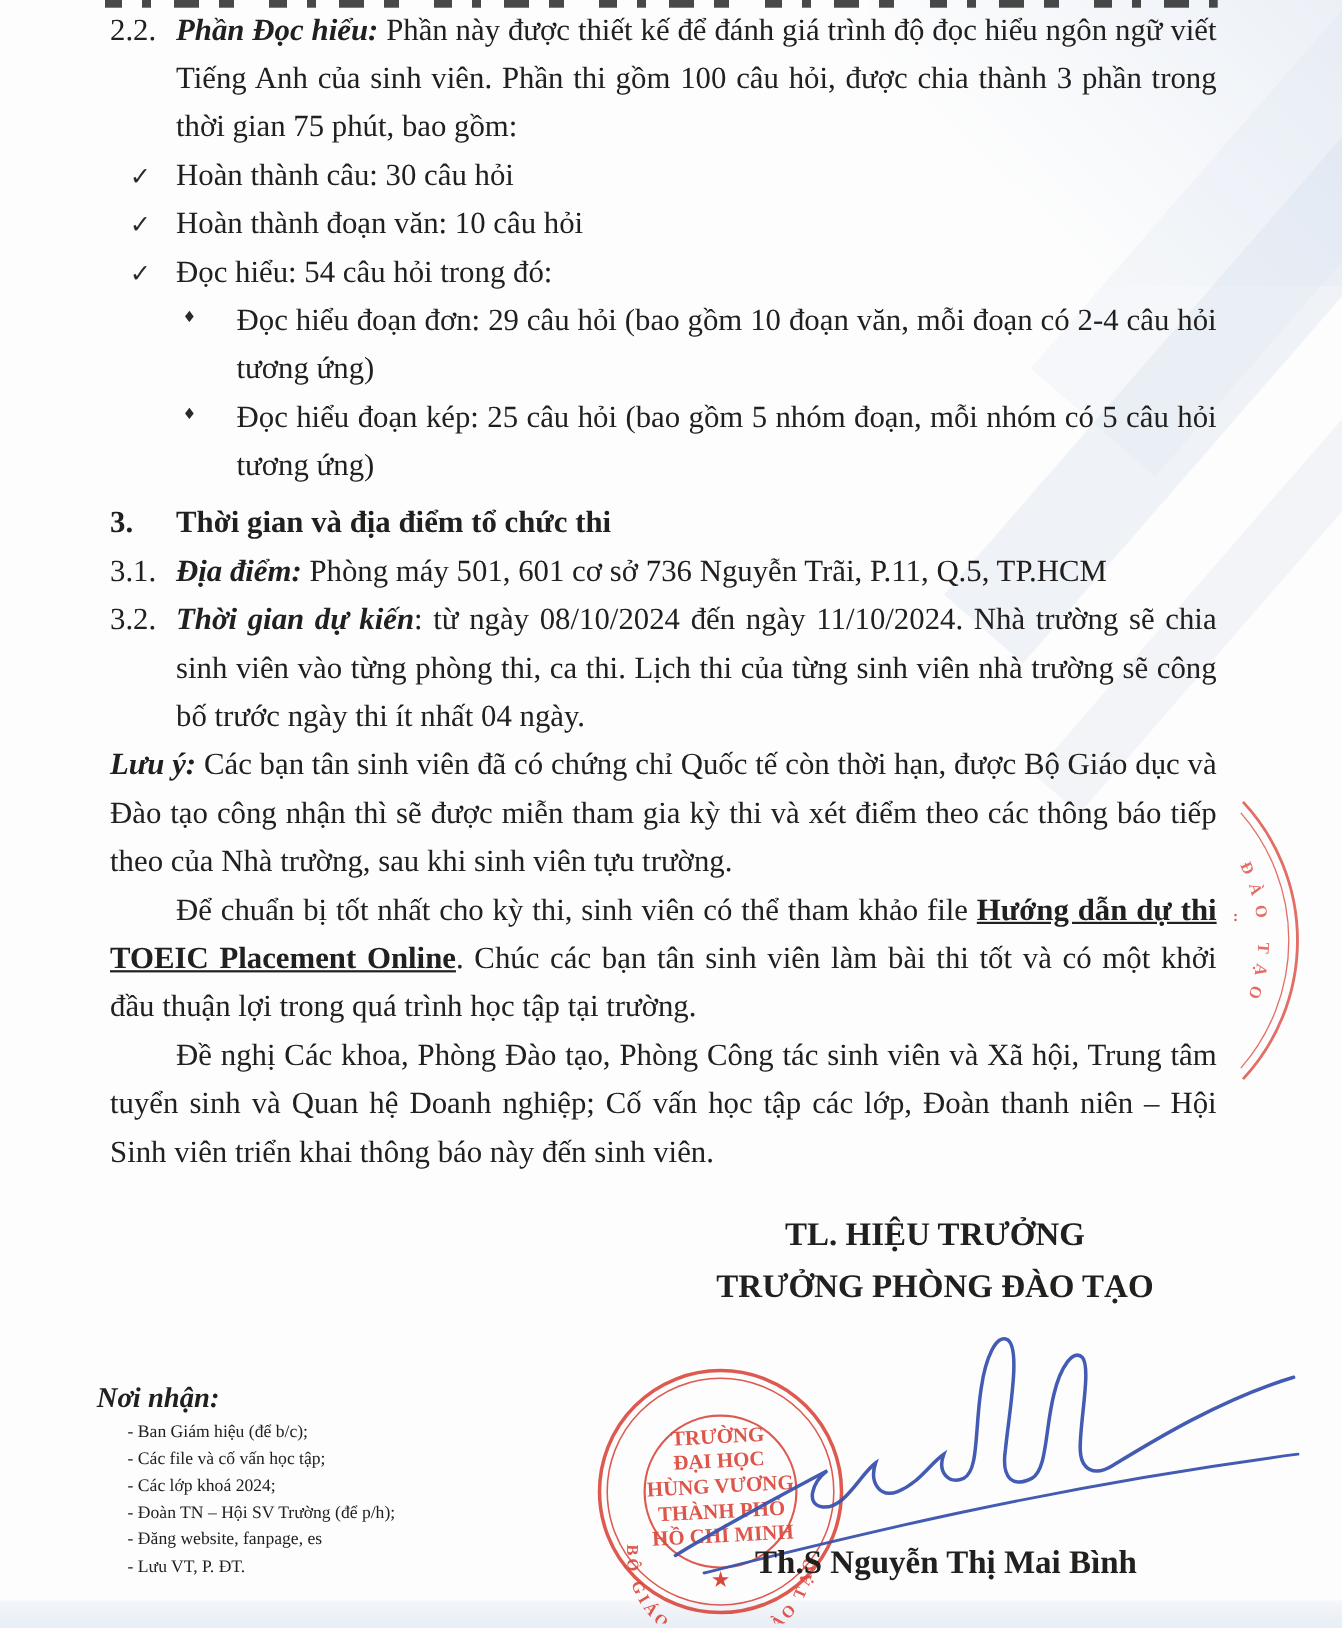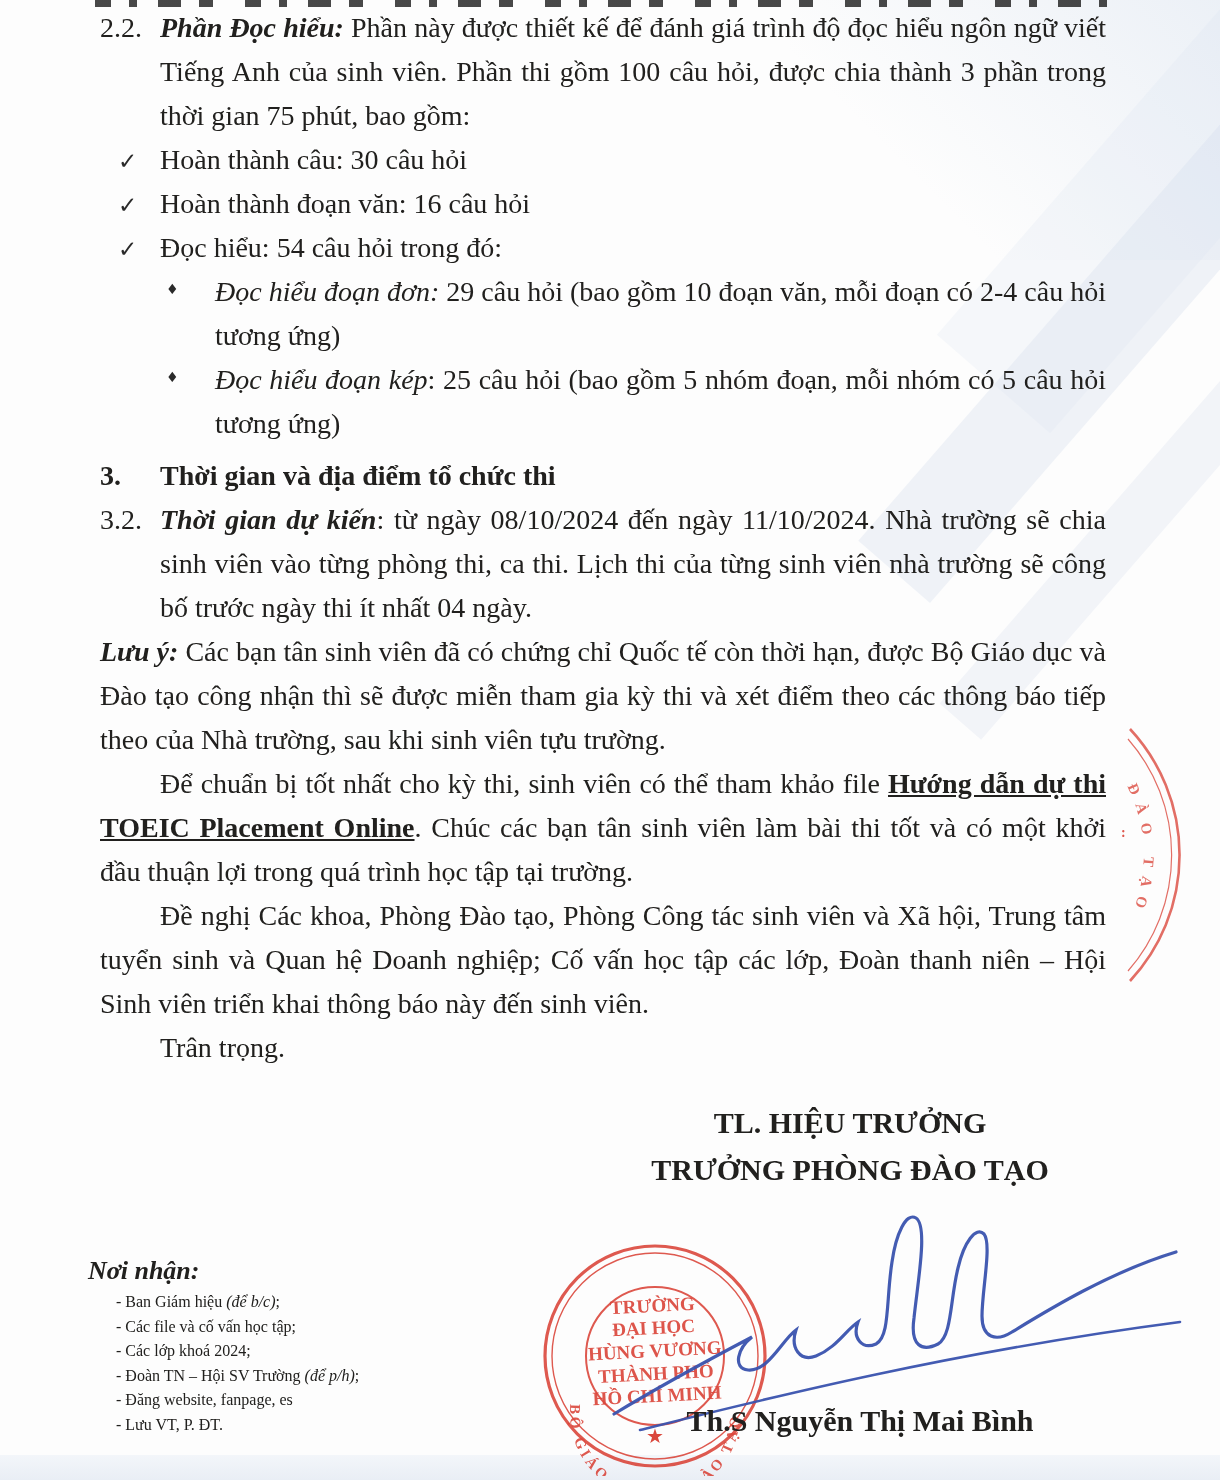--- a/index.html
+++ b/index.html
@@ -17,21 +17,21 @@
   .wm2{left:840px;top:430px;width:700px;height:55px;background:rgba(208,219,234,.24);transform:rotate(-49deg);}
   .wm3{left:880px;top:60px;width:660px;height:150px;background:rgba(214,224,238,.20);transform:rotate(-49deg);}
   .edge-tint{position:absolute;left:0;top:1455px;width:1220px;height:25px;
     background:linear-gradient(#f3f6fa,#e9eef5);}
 
   
   .main{position:absolute;left:100px;top:6px;width:1006px;font-size:28px;line-height:44px;z-index:4;}
   .para{text-align:justify;}
   .hang{position:relative;padding-left:60px;}
   .num{position:absolute;left:0;top:0;}
-  .b{font-weight:bold;} .i{font-style:italic;} .bi{font-weight:bold;font-style:italic;}
+  .b{font-weight:bold;} .i{} .bi{font-weight:bold;font-style:italic;}
   .link{font-weight:bold;text-decoration:underline;}
   .check-row{position:relative;padding-left:60px;}
   .check{position:absolute;left:18px;top:1px;font-family:"DejaVu Sans",sans-serif;font-size:23px;color:#2a2a2a;}
   .sub-row{position:relative;padding-left:115px;text-align:justify;}
   .diamond{position:absolute;left:66px;top:-3px;font-family:"DejaVu Sans",sans-serif;font-size:14px;color:#2a2a2a;}
   .h3{margin-top:8px;}
   .indent{text-indent:60px;}
   .closing{margin-left:60px;}
 
   
@@ -62,53 +62,55 @@
   <div class="main">
 
     <div class="para hang">
       <span class="num">2.2.</span><span class="bi">Phần Đọc hiểu:</span><span> Phần này được thiết kế để đánh giá trình độ đọc hiểu ngôn ngữ viết Tiếng Anh của sinh viên. Phần thi gồm 100 câu hỏi, được chia thành 3 phần trong thời gian 75 phút, bao gồm:</span>
     </div>
 
     <div class="check-row">
       <span class="check">✓</span><span>Hoàn thành câu: 30 câu hỏi</span>
     </div>
     <div class="check-row">
-      <span class="check">✓</span><span>Hoàn thành đoạn văn: 16 câu hỏi</span>
+      <span class="check">✓</span><span>Hoàn thành đoạn văn: 10 câu hỏi</span>
     </div>
     <div class="check-row">
       <span class="check">✓</span><span>Đọc hiểu: 54 câu hỏi trong đó:</span>
     </div>
 
     <div class="sub-row">
       <span class="diamond">♦</span><span class="i">Đọc hiểu đoạn đơn:</span><span> 29 câu hỏi (bao gồm 10 đoạn văn, mỗi đoạn có 2-4 câu hỏi tương ứng)</span>
     </div>
     <div class="sub-row">
       <span class="diamond">♦</span><span class="i">Đọc hiểu đoạn kép</span><span>: 25 câu hỏi (bao gồm 5 nhóm đoạn, mỗi nhóm có 5 câu hỏi tương ứng)</span>
     </div>
 
     <div class="para hang h3 b">
       <span class="num">3.</span><span>Thời gian và địa điểm tổ chức thi</span>
     </div>
 
+    <div class="para hang">
+      <span class="num">3.1.</span><span class="bi">Địa điểm:</span><span> Phòng máy 501, 601 cơ sở 736 Nguyễn Trãi, P.11, Q.5, TP.HCM</span>
+    </div>
 
     <div class="para hang">
       <span class="num">3.2.</span><span class="bi">Thời gian dự kiến</span><span>: từ ngày 08/10/2024 đến ngày 11/10/2024. Nhà trường sẽ chia sinh viên vào từng phòng thi, ca thi. Lịch thi của từng sinh viên nhà trường sẽ công bố trước ngày thi ít nhất 04 ngày.</span>
     </div>
 
     <div class="para">
       <span class="bi">Lưu ý:</span><span>  Các bạn tân sinh viên đã có chứng chỉ Quốc tế còn thời hạn, được Bộ Giáo dục và Đào tạo công nhận thì sẽ được miễn tham gia kỳ thi và xét điểm theo các thông báo tiếp theo của Nhà trường, sau khi sinh viên tựu trường.</span>
     </div>
 
     <div class="para indent">
       <span>Để chuẩn bị tốt nhất cho kỳ thi, sinh viên có thể tham khảo file </span><span class="link">Hướng dẫn dự thi TOEIC Placement Online</span><span>. Chúc các bạn tân sinh viên làm bài thi tốt và có một khởi đầu thuận lợi trong quá trình học tập tại trường.</span>
     </div>
 
     <div class="para indent">Đề nghị Các khoa, Phòng Đào tạo, Phòng Công tác sinh viên và Xã hội, Trung tâm tuyển sinh và Quan hệ Doanh nghiệp; Cố vấn học tập các lớp, Đoàn thanh niên – Hội Sinh viên triển khai thông báo này đến sinh viên.</div>
 
-    <div class="closing">Trân trọng.</div>
   </div>
 
   <div class="sig-titles">
     <div>TL. HIỆU TRƯỞNG</div>
     <div>TRƯỞNG PHÒNG ĐÀO TẠO</div>
   </div>
 
   <svg class="stamp-svg" width="236" height="236" viewBox="0 0 236 236">
     <g stroke="#d8382c" fill="none" opacity="0.9">
       <circle cx="118" cy="116" r="110" stroke-width="3.2"></circle>

